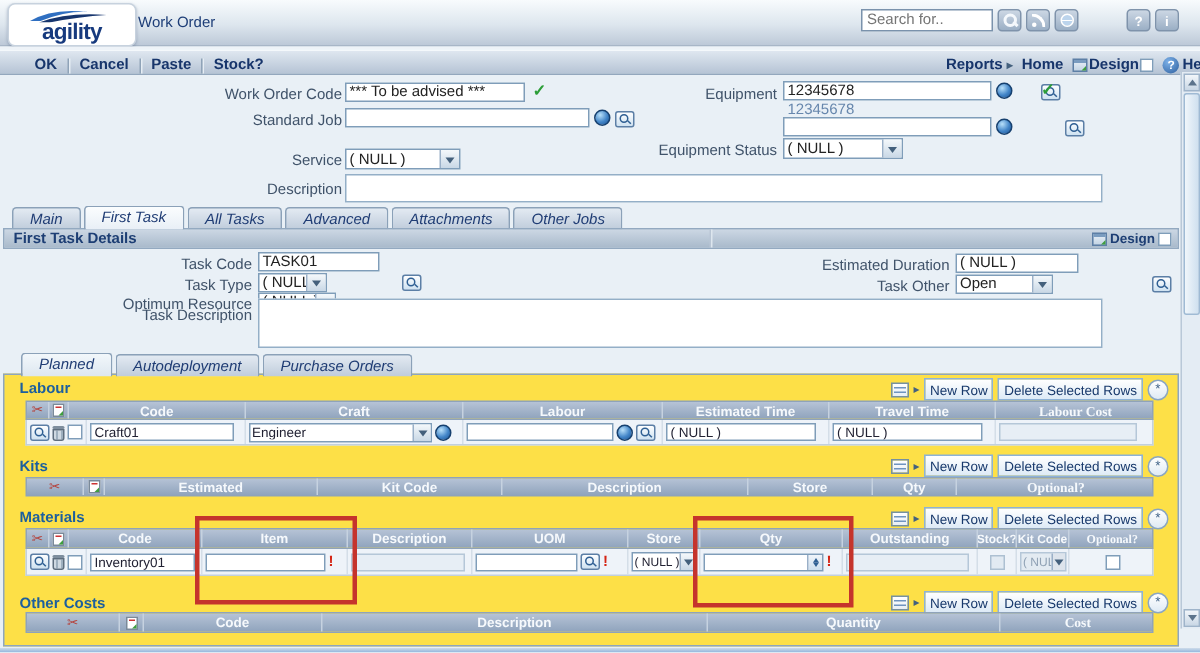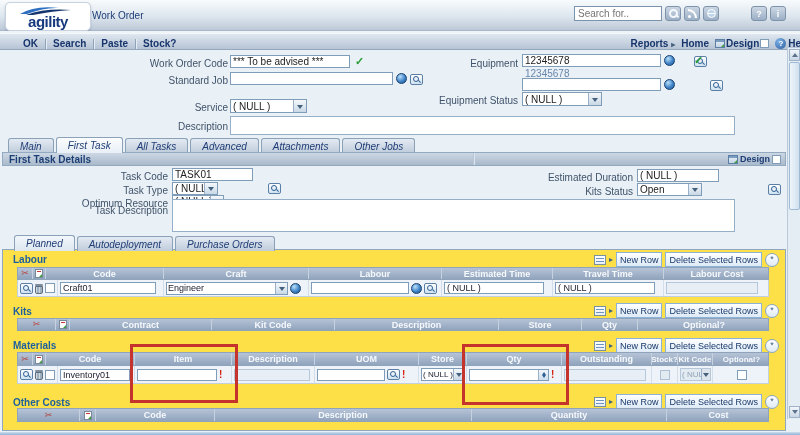--- a/index.html
+++ b/index.html
@@ -99,21 +99,21 @@
           background:linear-gradient(#fff,#dfeaf4);color:#3c5f85;font-size:9px;line-height:9px;
           display:inline-flex;align-items:center;justify-content:center;}
   .tblico{width:12px;height:10px;border:1px solid #76919f;background:linear-gradient(#fff,#e7eef5);
           display:inline-block;position:relative;box-sizing:border-box;}
   .tblico::before{content:"";position:absolute;left:1px;right:1px;top:2px;height:1px;background:#6f94c0;box-shadow:0 3px 0 #6f94c0;}
   .arr{color:#44617e;font-size:8px;line-height:8px;}
   .thead{position:absolute;display:flex;height:13px;background:linear-gradient(#b6c3d6,#90a4bd);
          border:1px solid #8fa3ba;box-sizing:border-box;}
   .th{display:flex;align-items:center;justify-content:center;font-size:9px;font-weight:bold;
       color:#f6f9fc;border-right:1px solid #c6d2e0;box-sizing:border-box;height:100%;overflow:hidden;flex:none;}
-  .th:last-child{border-right:none;}
+  .th:last-child{border-right:none;font-family:Liberation Serif, serif;}
   .cut{color:#b5413a;font-size:9px;font-weight:normal;line-height:9px;}
   .pageico{width:8px;height:9px;background:#fff;border:1px solid #7a8a9a;position:relative;display:inline-block;box-sizing:border-box;}
   .pageico::after{content:"";position:absolute;right:0;bottom:0;border-left:3px solid transparent;border-bottom:3px solid #3f9e3f;}
   .pageico::before{content:"";position:absolute;left:1px;top:1px;width:4px;height:1px;background:#c33;}
   .trow{position:absolute;display:flex;height:17px;background:#eef3f9;border:1px solid #c2d0de;
         border-top:none;box-sizing:border-box;}
   .td{display:flex;align-items:center;height:100%;border-right:1px solid #d4dee8;box-sizing:border-box;
       padding:0 2px;gap:2px;flex:none;}
   .td:last-child{border-right:none;}
   .cinp{border:1px solid #7f9db9;background:#fff;height:12px;font:9px "Liberation Sans",sans-serif;
@@ -178,21 +178,21 @@
       <span class="hbtn">?</span>
       <span class="hbtn">i</span>
     </div>
   </div>
   <div class="gapstrip"></div>
 
   
   <div class="tbar">
     <span class="tl">OK</span>
     <span class="tsep"></span>
-    <span class="tl">Search</span>
+    <span class="tl">Cancel</span>
     <span class="tsep"></span>
     <span class="tl">Paste</span>
     <span class="tsep"></span>
     <span class="tl">Stock?</span>
     <div class="tbar-right">
       <span><span>Reports</span> <span class="arr">▸</span></span>
       <span>Home</span>
       <span style="display:flex;align-items:center;gap:1px">
         <span class="winico"></span>
         <span>Design</span>
@@ -275,21 +275,21 @@
 
   <span class="lbl" style="left:38px;top:197px;width:130px">Optimum Resource</span>
   <div class="sel" style="left:172px;top:195px;width:52px;height:13px">
     <span class="st">( NULL )</span>
       <span class="sa"></span>
   </div>
 
   <span class="lbl" style="left:503px;top:171px;width:130px">Estimated Duration</span>
   <input class="inp" style="left: 637px; top: 169px; width: 82px;" value="( NULL )">
 
-  <span class="lbl" style="left:503px;top:185px;width:130px">Kits Status</span>
+  <span class="lbl" style="left:503px;top:185px;width:130px">Task Other</span>
   <div class="sel" style="left:637px;top:183px;width:65px;height:13px">
     <span class="st">Open</span>
       <span class="sa"></span>
   </div>
   <span class="li abs" style="left:705px;top:184px"></span>
 
   <span class="lbl" style="left:38px;top:204px;width:130px">Task Description</span>
   <textarea class="ta" style="left: 172px; top: 199px; width: 563px; height: 33px;"></textarea>
 
   
@@ -363,21 +363,21 @@
       <span class="btn-grid">Delete Selected Rows</span>
       <span class="roundb">*</span>
     </div>
     <div class="thead" style="left:14px;top:68px;width:752px">
       <div class="th" style="width:38px">
           <span class="cut">✂</span>
         </div>
       <div class="th" style="width:14px">
           <span class="pageico"></span>
         </div>
-      <div class="th" style="width:142px">Contract</div>
+      <div class="th" style="width:142px">Estimated</div>
       <div class="th" style="width:123px">Kit Code</div>
       <div class="th" style="width:164px">Description</div>
       <div class="th" style="width:83px">Store</div>
       <div class="th" style="width:56px">Qty</div>
       <div class="th" style="width:132px">Optional?</div>
     </div>
 
     <span class="stitle" style="left:10px;top:90px">Materials</span>
     <div class="acts" style="right:6px;top:88px">
       <span class="tblico"></span>

